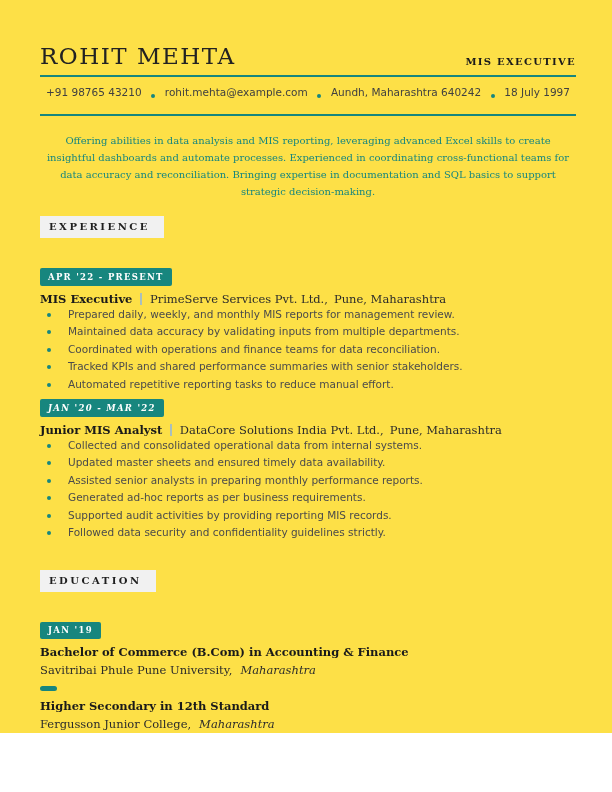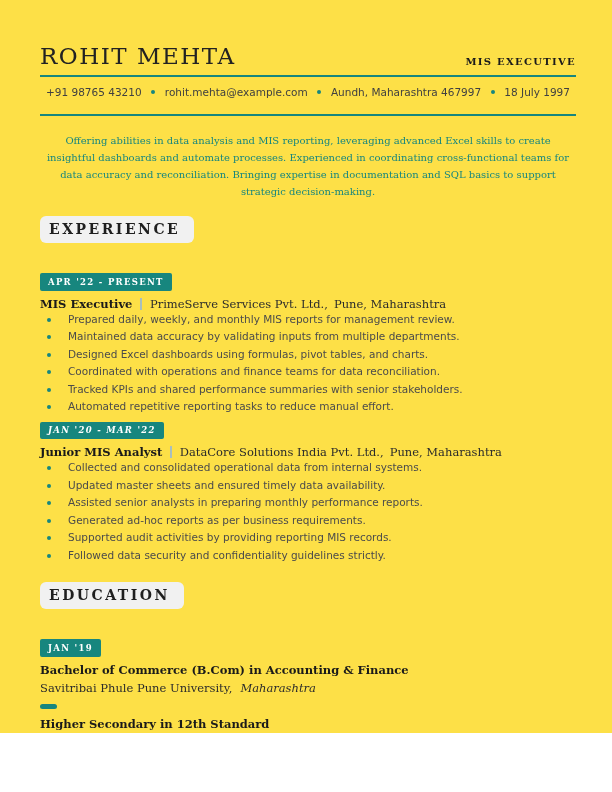--- a/index.html
+++ b/index.html
@@ -37,21 +37,21 @@
     margin-bottom: 3px;
   }
   .rule {
     height: 2px;
     background: var(--accent);
     margin-top: 5px;
   }
   .contact-row {
     display: flex;
     justify-content: space-between;
-    align-items: center;
+    align-items: flex-end;
     padding: 9px 6px 11px 6px;
     font-family: "DejaVu Sans", "Liberation Sans", sans-serif;
     font-size: 10.5px;
     color: #404040;
   }
   .contact-dot {
     width: 4px; height: 4px;
     border-radius: 50%;
     background: var(--accent);
     flex: 0 0 auto;
@@ -64,28 +64,27 @@
     line-height: 17px;
     text-align: center;
     color: var(--accent);
   }
 
   
   .section-title {
     display: inline-block;
     background: var(--section-bg);
     color: #1f1f1f;
-    font-size: 14px;
+    font-size: 10px;
     font-weight: bold;
     letter-spacing: 2.5px;
     padding: 5px 14px 6px 9px;
-    border-radius: 6px;
   }
   .section-experience .section-title { margin-top: 16px; }
-  .section-education  .section-title { margin-top: 18px; }
+  .section-education  .section-title { margin-top: 28px; }
   .section-skills     .section-title { margin-top: 20px; }
 
   
   .date-badge {
     display: inline-block;
     margin-top: 30px;
     background: var(--accent);
     color: #ffffff;
     font-size: 8.5px;
     font-weight: bold;
@@ -167,41 +166,40 @@
     <div class="name-row">
       <h1 class="candidate-name">ROHIT MEHTA</h1>
       <div class="candidate-role">MIS EXECUTIVE</div>
     </div>
     <div class="rule"></div>
     <div class="contact-row">
       <span>+91 98765 43210</span>
       <span class="contact-dot"></span>
       <span>rohit.mehta@example.com</span>
       <span class="contact-dot"></span>
-      <span>Aundh, Maharashtra 467997</span>
+      <span>Aundh, Maharashtra 640242</span>
       <span class="contact-dot"></span>
       <span>18 July 1997</span>
     </div>
     <div class="rule"></div>
   </header>
 
   <p class="summary">Offering abilities in data analysis and MIS reporting, leveraging advanced Excel skills to create insightful dashboards and automate processes. Experienced in coordinating cross-functional teams for data accuracy and reconciliation. Bringing expertise in documentation and SQL basics to support strategic decision-making.</p>
 
   <section class="section-experience">
     <div class="section-title">EXPERIENCE</div>
 
     <article class="entry entry-1">
       <span class="date-badge">APR '22 - PRESENT</span>
       <div class="job-line">
         <span class="job-title">MIS Executive</span><span class="vsep"></span><span class="job-company">PrimeServe Services Pvt. Ltd.,</span><span class="job-location">Pune, Maharashtra</span>
       </div>
       <ul class="bullets">
         <li>Prepared daily, weekly, and monthly MIS reports for management review.</li>
         <li>Maintained data accuracy by validating inputs from multiple departments.</li>
-        <li>Designed Excel dashboards using formulas, pivot tables, and charts.</li>
         <li>Coordinated with operations and finance teams for data reconciliation.</li>
         <li>Tracked KPIs and shared performance summaries with senior stakeholders.</li>
         <li>Automated repetitive reporting tasks to reduce manual effort.</li>
       </ul>
     </article>
 
     <article class="entry entry-2">
       <span class="date-badge">JAN '20 - MAR '22</span>
       <div class="job-line">
         <span class="job-title">Junior MIS Analyst</span><span class="vsep"></span><span class="job-company">DataCore Solutions India Pvt. Ltd.,</span><span class="job-location">Pune, Maharashtra</span>

